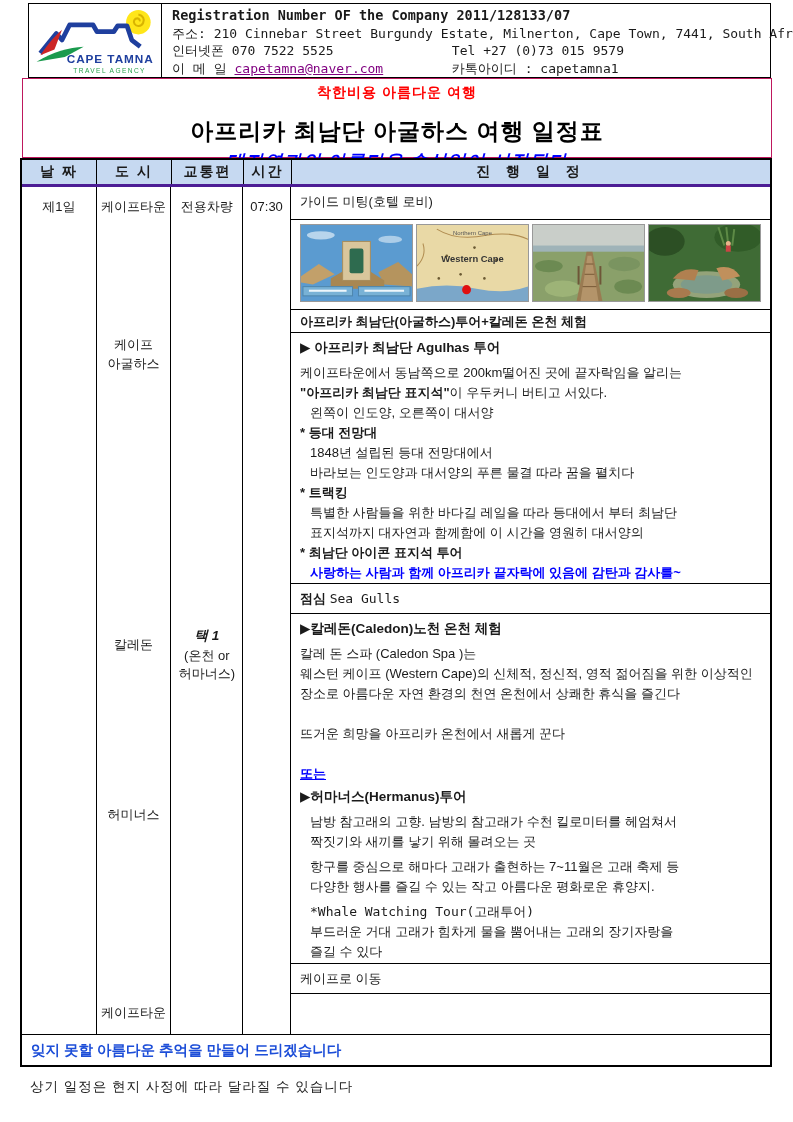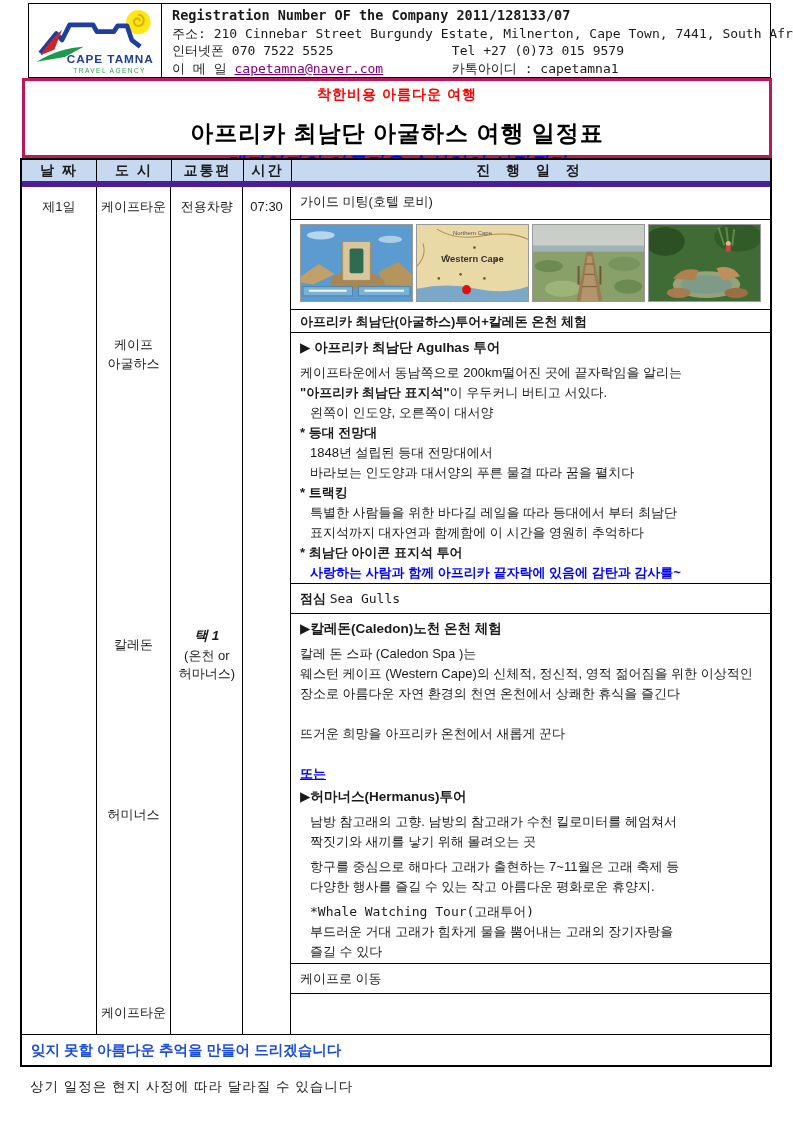--- a/index.html
+++ b/index.html
@@ -9,28 +9,28 @@
   
   .header-box { position:absolute; left:28px; top:3px; width:743px; height:75px; border:1px solid #000; display:flex; }
   .logo-cell { width:147px; border-right:1px solid #000; display:flex; align-items:center; justify-content:center; }
   .info-cell { flex:1; padding:3px 8px 2px 10px; font-family:"DejaVu Sans Mono","Liberation Mono",monospace; }
   .info-line { font-size:13px; line-height:17.5px; white-space:nowrap; }
   .info-line.reg { font-size:13.5px; font-weight:bold; }
   .pair-left { display:inline-block; width:272px; }
   .email-link { color:#800080; text-decoration:underline; cursor:pointer; }
 
   
-  .title-box { position:absolute; left:22px; top:78px; width:750px; height:80px; border:3px solid #be185d; text-align:center; padding-top:5px; }
+  .title-box { position:absolute; left:22px; top:78px; width:750px; height:80px; border:1px solid #be185d; text-align:center; padding-top:5px; }
   .tagline { color:#ff0000; font-weight:800; font-size:14px; letter-spacing:1px; }
   .main-title { color:#000; font-weight:800; font-size:23px; letter-spacing:1px; margin-top:14px; }
   .subtitle { color:#0000ff; font-weight:800; font-style:italic; font-size:18px; letter-spacing:1px; margin-top:2px; }
 
   
   .main-table { position:absolute; left:20px; top:158px; width:752px; border:2px solid #000; background:#fff; }
-  .thead { display:flex; height:27px; background:#c6d9f1; border-bottom:6px solid #4c1d95; font-weight:bold; font-size:14px; }
+  .thead { display:flex; height:27px; background:#c6d9f1; border-bottom:3px solid #4c1d95; font-weight:bold; font-size:14px; }
   .th { display:flex; align-items:center; justify-content:center; border-right:1px solid #000; letter-spacing:2px; }
   .th:last-child { border-right:none; }
   .w-date{width:75px;} .w-city{width:75px;} .w-trans{width:72px;} .w-time{width:48px;} .w-sched{flex:1;}
   .th.w-sched{ letter-spacing:6px; }
 
   .tbody { display:flex; height:847px; }
   .side-col { position:relative; border-right:1px solid #000; font-size:13px; }
   .side-label { position:absolute; width:100%; text-align:center; line-height:19px; }
   .sched-col { flex:1; display:flex; flex-direction:column; font-size:13px; }
   .scell { border-bottom:1px solid #000; padding:6px 9px; overflow:hidden; }
@@ -220,21 +220,21 @@
         <div class="scell cell-agulhas">
           <div class="bhead">▶ 아프리카 최남단 Agulhas 투어</div>
           <div class="line">케이프타운에서 동남쪽으로 200km떨어진 곳에 끝자락임을 알리는</div>
           <div class="line"><span class="bold">"아프리카 최남단 표지석"</span><span>이 우두커니 버티고 서있다.</span></div>
           <div class="line indent">왼쪽이 인도양, 오른쪽이 대서양</div>
           <div class="line bullet-title">* 등대 전망대</div>
           <div class="line indent">1848년 설립된 등대 전망대에서</div>
           <div class="line indent">바라보는 인도양과 대서양의 푸른 물결  따라 꿈을 펼치다</div>
           <div class="line bullet-title">* 트랙킹</div>
           <div class="line indent">특별한 사람들을 위한 바다길 레일을 따라 등대에서 부터 최남단</div>
-          <div class="line indent">표지석까지 대자연과 함께함에 이 시간을 영원히 추억하다</div>
+          <div class="line indent">표지석까지 대자연과 함께함에 이 시간을 영원히 대서양의</div>
           <div class="line bullet-title">* 최남단 아이콘 표지석 투어</div>
           <div class="line indent blue-note">사랑하는 사람과 함께 아프리카 끝자락에 있음에 감탄과 감사를~</div>
         </div>
 
         <div class="scell cell-lunch">
           <span class="bold">점심</span>
           <span class="mono">Sea Gulls</span>
         </div>
 
         <div class="scell cell-caledon">

